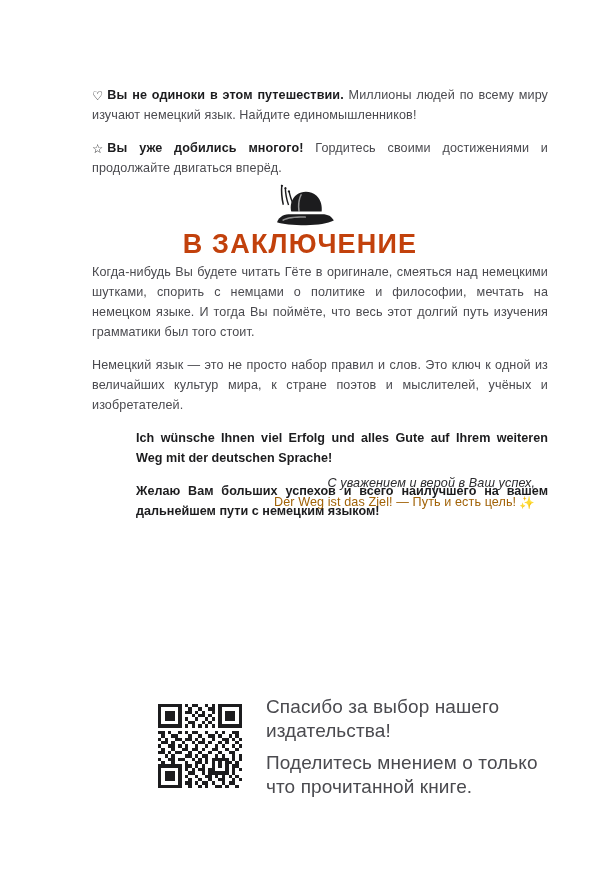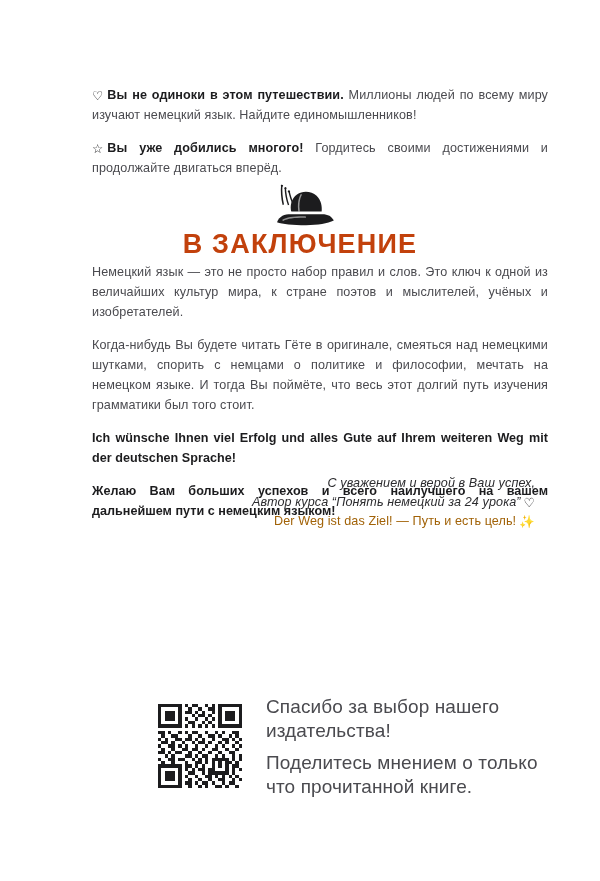--- a/index.html
+++ b/index.html
@@ -88,20 +88,21 @@
     line-height: 20px;
     color: #4a4a4f;
     text-align: justify;
     margin: 0 0 13px 0;
     letter-spacing: 0.1px;
   }
   .para.bold {
     font-weight: bold;
     color: #1c1c1e;
     letter-spacing: 0.02px;
+    margin-left: 44px;
   }
   .para:last-child { margin-bottom: 0; }
 
   
   .signature {
     position: absolute;
     left: 79px;
     top: 474px;
     width: 456px;
     text-align: right;
@@ -195,29 +196,28 @@
       <path d="M16.0 40.2 C18.5 33.8 23.5 32.2 29.8 32.2 L61.2 32.2 C67.0 32.2 70.8 34.4 72.8 38.6
                C66.5 41.6 57.0 43.2 45.0 43.2 C31.5 43.2 21.5 42.0 16.0 40.2 Z" fill="#1c1c1e"></path>
 
       <path d="M21.0 38.0 C26.0 35.0 33.0 34.2 45.0 34.4 L45.0 35.8 C34.0 35.7 27.0 36.4 22.2 38.9 Z" fill="#ffffff" opacity="0.5"></path>
     </svg>
 
     <span class="heading-title">В ЗАКЛЮЧЕНИЕ</span>
   </div>
 
   <div class="body-block">
+    <p class="para">Когда-нибудь Вы будете читать Гёте в оригинале, смеяться над немецкими шутками, спорить с немцами о политике и философии, мечтать на немецком языке. И тогда Вы поймёте, что весь этот долгий путь изучения грамматики был того стоит.</p>
     <p class="para">Немецкий язык — это не просто набор правил и слов. Это ключ к одной из величайших культур мира, к стране поэтов и мыслителей, учёных и изобретателей.</p>
-    <p class="para">Когда-нибудь Вы будете читать Гёте в оригинале, смеяться над немецкими шутками, спорить с немцами о политике и философии, мечтать на немецком языке. И тогда Вы поймёте, что весь этот долгий путь изучения грамматики был того стоит.</p>
     <p class="para bold">Ich wünsche Ihnen viel Erfolg und alles Gute auf Ihrem weiteren Weg mit der deutschen Sprache!</p>
     <p class="para bold">Желаю Вам больших успехов и всего наилучшего на вашем дальнейшем пути с немецким языком!</p>
   </div>
 
   <div class="signature">
     <div class="sig-line">С уважением и верой в Ваш успех,</div>
-    <div class="sig-line"><span>Автор курса “Понять немецкий за 24 урока”</span><span class="sig-glyph">♡</span></div>
     <div class="sig-line strong"><span>Der Weg ist das Ziel! — Путь и есть цель!</span><span class="sig-glyph">✨</span></div>
   </div>
 
   <div class="footer">
 
     <svg class="qr" viewBox="0 0 25 25" shape-rendering="crispEdges" aria-hidden="true">
       <rect x="0" y="0" width="25" height="25" fill="#ffffff"></rect>
       <g fill="#1c1c1e">
 
         <rect x="0" y="0" width="7" height="1"></rect>

